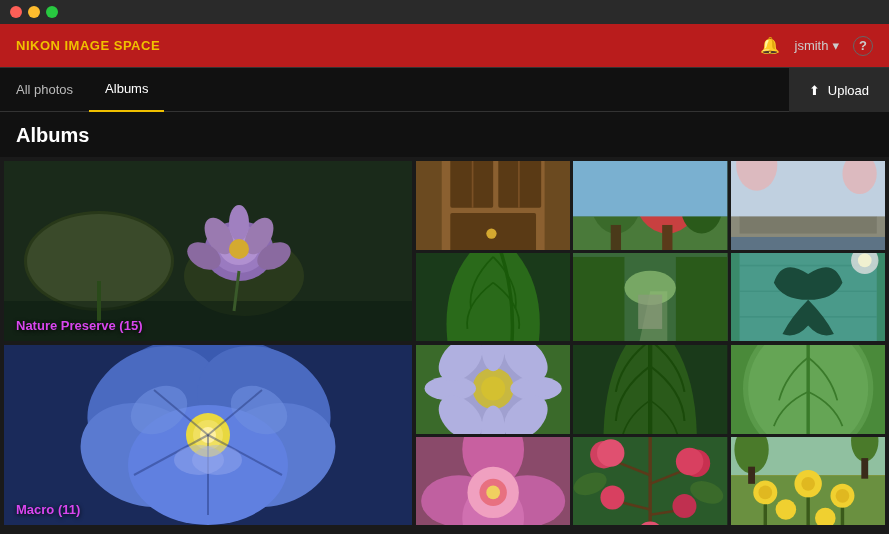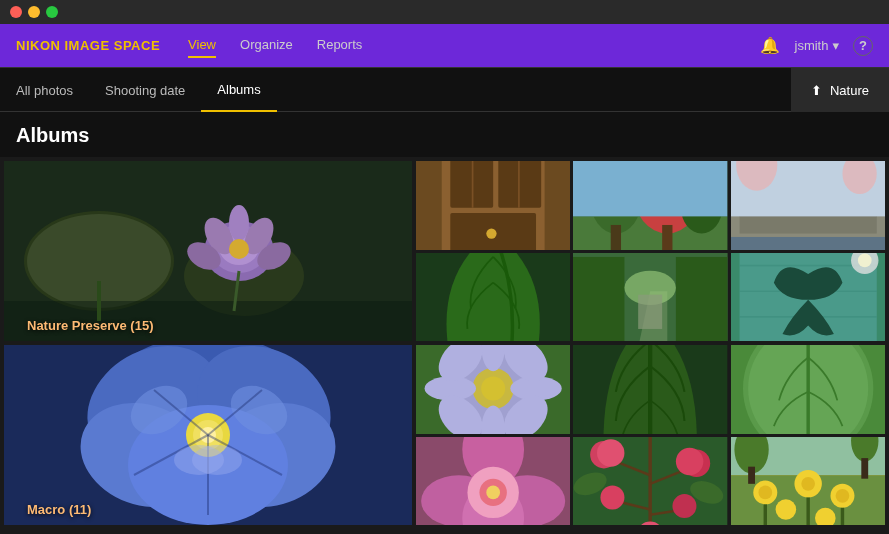--- a/index.html
+++ b/index.html
@@ -26,21 +26,21 @@
       border-radius: 50%;
       display: inline-block;
     }
     .tl-close { background: #ff5f57; }
     .tl-min { background: #febc2e; }
     .tl-max { background: #28c840; }
 
     
     .top-nav {
       height: 44px;
-      background: #6d28d9;
+      background: #b91c1c;
       display: flex;
       align-items: center;
       padding: 0 16px;
       gap: 0;
       border-bottom: 1px solid #333;
     }
     .brand {
       font-size: 13px;
       font-weight: 700;
       color: #fff;
@@ -97,21 +97,21 @@
       align-items: center;
       justify-content: center;
       font-weight: bold;
     }
 
     
     .sub-nav {
       height: 44px;
       background: #111;
       display: flex;
-      align-items: flex-start;
+      align-items: center;
       padding: 0 0 0 16px;
       gap: 0;
       border-bottom: 1px solid #333;
       position: relative;
     }
     .sub-nav-item {
       font-size: 13px;
       color: #bbb;
       padding: 0 16px;
       height: 44px;
@@ -185,24 +185,24 @@
       position: relative;
       width: 408px;
       height: 180px;
       flex-shrink: 0;
       overflow: hidden;
       cursor: pointer;
     }
     .nature-album .album-label {
       position: absolute;
       bottom: 8px;
-      left: 23px;
+      left: 12px;
       font-size: 13px;
       font-weight: 600;
-      color: #fdba74;
+      color: #d946ef;
       text-shadow: 0 1px 4px rgba(0,0,0,0.9);
     }
     .mosaic-right {
       flex: 1;
       display: grid;
       grid-template-columns: repeat(3, 1fr);
       grid-template-rows: repeat(2, 1fr);
       gap: 3px;
       overflow: hidden;
     }
@@ -215,43 +215,37 @@
 
 <div class="title-bar">
   <span class="traffic-light tl-close"></span>
   <span class="traffic-light tl-min"></span>
   <span class="traffic-light tl-max"></span>
 </div>
 
 <div class="top-nav">
   <div class="brand">
     <span>NIKON IMAGE SPACE</span>
-  </div>
-  <div class="top-nav-links">
-    <span class="top-nav-link active">View</span>
-    <span class="top-nav-link">Organize</span>
-    <span class="top-nav-link">Reports</span>
   </div>
   <div class="top-nav-right">
     <span class="nav-icon">🔔</span>
     <span class="user-btn">
       <span>jsmith</span>
       <span>▾</span>
     </span>
     <span class="help-btn">?</span>
   </div>
 </div>
 
 <div class="sub-nav">
   <span class="sub-nav-item">All photos</span>
-  <span class="sub-nav-item">Shooting date</span>
   <span class="sub-nav-item active">Albums</span>
   <button class="upload-btn">
     <span>⬆</span>
-    <span>Nature</span>
+    <span>Upload</span>
   </button>
 </div>
 
 <div class="page-header">
   <h1 class="page-title">Albums</h1>
 </div>
 
 <div class="albums-rows">
 
   <div class="row-item">

